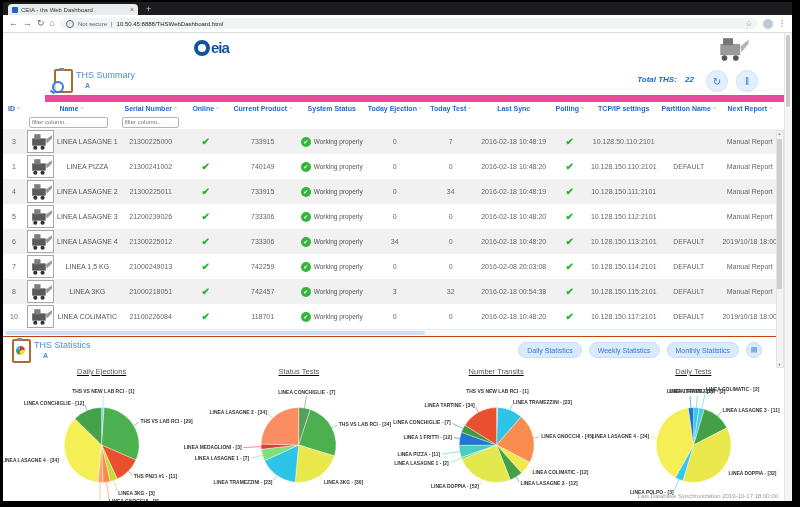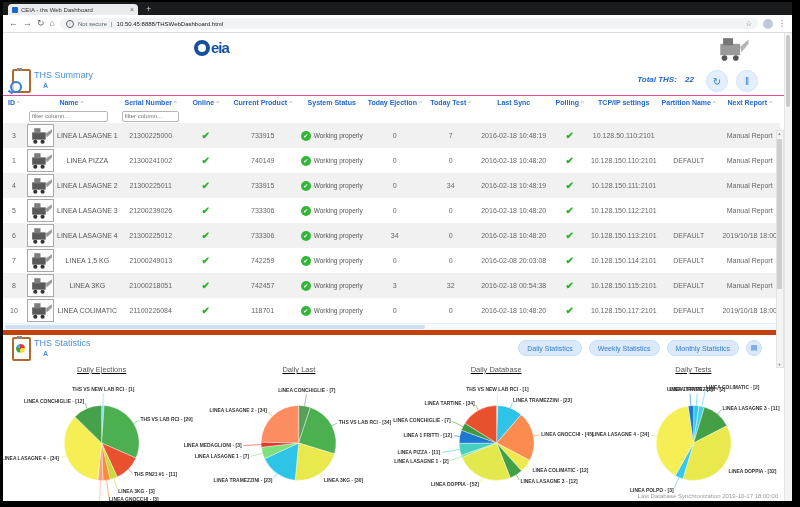--- a/index.html
+++ b/index.html
@@ -22,21 +22,21 @@
   .menu-dots{font-size:8px;color:#5f6368;}
   
   .content{flex:1;position:relative;background:#fff;overflow:hidden;}
   .page-scrollbar{position:absolute;right:0;top:0;bottom:0;width:7px;background:#f4f4f4;border-left:1px solid #e6e6e6;z-index:9;}
   .page-thumb{position:absolute;top:2px;left:1px;width:4px;height:72px;background:#c9c9c9;border-radius:2px;}
   .brand-band{height:33px;position:relative;}
   .logo{position:absolute;left:152px;top:6px;display:flex;align-items:flex-end;margin-left:39px;}
   .logo-ring{width:16px;height:16px;border:4px solid #16519e;border-radius:50%;box-sizing:border-box;margin-right:1px;}
   .logo-text{font-size:15px;font-weight:bold;color:#16519e;letter-spacing:-1px;}
   .header-machine{position:absolute;right:42px;top:2px;}
-  .sec-head{height:29px;position:relative;border-bottom:1px solid #ec4899;}
+  .sec-head{height:29px;position:relative;border-bottom:7px solid #ec4899;margin-left:42px;}
   .clipboard{position:absolute;left:9px;top:3px;width:15px;height:20px;border:2px solid #b06a2d;border-radius:2px;background:#fff;}
   .clipboard .clip-top{position:absolute;left:3px;top:-3px;width:5px;height:3px;background:#8a8a8a;}
   .lens{position:absolute;left:-4px;bottom:-2px;width:8px;height:8px;border:2px solid #2f7ed8;border-radius:50%;background:rgba(255,255,255,.7);}
   .lens:after{content:"";position:absolute;left:-4px;bottom:-2px;width:5px;height:2px;background:#2f7ed8;transform:rotate(35deg);}
   .minipie{position:absolute;left:2px;top:5px;width:9px;height:9px;border-radius:50%;background:conic-gradient(#e53935 0 25%,#fdd835 0 55%,#43a047 0 80%,#29b6f6 0 100%);}
   .sec-title{position:absolute;left:31px;top:4px;font-size:9px;color:#4a90d9;}
   .collapse{position:absolute;left:40px;top:16px;font-size:7px;color:#4a90d9;font-weight:bold;}
   .total{position:absolute;right:98px;top:9px;font-size:8px;color:#2167d1;font-weight:bold;font-style:italic;}
   .total b{margin-left:6px;}
   .round-btns{position:absolute;right:34px;top:4px;display:flex;gap:8px;}
@@ -56,21 +56,21 @@
   .check{color:#28b428;font-weight:bold;font-size:10px;}
   .badge{display:inline-flex;align-items:center;gap:3px;}
   .badge-dot{width:10px;height:10px;border-radius:50%;background:#33b53a;color:#fff;font-size:6px;display:flex;align-items:center;justify-content:center;}
   .badge-text{font-size:6.5px;color:#555;}
   .table-vscroll{position:absolute;right:8px;top:97px;width:6px;height:236px;background:#f3f3f3;border:1px solid #e2e2e2;z-index:8;}
   .table-vthumb{position:absolute;left:0;top:8px;width:5px;height:150px;background:#cfcfcf;}
   .vs-arrow{position:absolute;left:0;width:5px;font-size:4px;color:#888;text-align:center;}
   .hscroll{height:6px;background:#f6fafd;border-top:1px solid #e7f0fa;position:relative;}
   .hthumb{position:absolute;left:2px;top:1px;width:420px;height:4px;background:#cfe0f2;border-radius:2px;}
   
-  .stats-head{height:27px;border-top:5px solid #c2410c;position:relative;}
+  .stats-head{height:27px;border-top:1px solid #c2410c;position:relative;}
   .pills{position:absolute;right:30px;top:5px;display:flex;gap:7px;align-items:center;}
   .pill{height:14px;border-radius:8px;background:#dbe9fb;border:1px solid #c8ddf6;color:#2f7ed8;font-size:7px;padding:0 8px;display:flex;align-items:center;white-space:nowrap;}
   .round-mini{width:14px;height:14px;border-radius:50%;background:#dbe9fb;border:1px solid #c8ddf6;color:#2f7ed8;font-size:7px;display:flex;align-items:center;justify-content:center;}
   .charts{display:flex;height:146px;text-decoration:underline;}
   .chart{flex:1;position:relative;overflow:visible;}
   .chart-title{text-align:center;font-size:7.5px;color:#555;height:12px;padding-top:3px;}
   .chart svg{display:block;width:100%;height:130px;overflow:visible;}
   .footer-sync{position:absolute;right:14px;bottom:2px;font-size:6px;color:#999;z-index:10;}
 </style>
 </head>
@@ -472,21 +472,21 @@
               <text x="97.9" y="131.5" text-anchor="end" font-size="5" font-weight="bold" fill="#333" font-family="&quot;Liberation Sans&quot;,sans-serif">LINEA MEDAGLIONI - [2]</text>
               <path d="M 100 66 L 96.2 103.8 A 38 38 0 0 1 72.9 39.4 Z" fill="#f6ee55" stroke="#fff" stroke-width="0.4"></path>
               <line x1="64.3" y1="78.9" x2="58.6" y2="81.0" stroke="#f6ee55" stroke-width="0.6"></line>
               <text x="56.7" y="83.2" text-anchor="end" font-size="5" font-weight="bold" fill="#333" font-family="&quot;Liberation Sans&quot;,sans-serif">LINEA LASAGNE 4 - [34]</text>
               <path d="M 100 66 L 72.9 39.4 A 38 38 0 0 1 100.0 28.0 Z" fill="#46a24a" stroke="#fff" stroke-width="0.4"></path>
               <line x1="85.3" y1="31.0" x2="83.0" y2="25.4" stroke="#46a24a" stroke-width="0.6"></line>
               <text x="82.2" y="25.1" text-anchor="end" font-size="5" font-weight="bold" fill="#333" font-family="&quot;Liberation Sans&quot;,sans-serif">LINEA CONCHIGLIE - [12]</text>
             </svg>
           </div>
           <div class="chart">
-            <div class="chart-title">Daily Last</div>
+            <div class="chart-title">Status Tests</div>
             <svg viewBox="0 0 200 130">
               <path d="M 100 66 L 100.0 28.0 A 38 38 0 0 1 111.9 29.9 Z" fill="#57a05b" stroke="#fff" stroke-width="0.4"></path>
               <line x1="106.0" y1="28.5" x2="107.9" y2="16.6" stroke="#57a05b" stroke-width="0.6"></line>
               <text x="108.3" y="14.2" text-anchor="middle" font-size="5" font-weight="bold" fill="#333" font-family="&quot;Liberation Sans&quot;,sans-serif">LINEA CONCHIGLIE - [7]</text>
               <path d="M 100 66 L 111.9 29.9 A 38 38 0 0 1 136.3 77.1 Z" fill="#4caf50" stroke="#fff" stroke-width="0.4"></path>
               <line x1="133.7" y1="48.5" x2="139.1" y2="45.8" stroke="#4caf50" stroke-width="0.6"></line>
               <text x="140.8" y="46.3" text-anchor="start" font-size="5" font-weight="bold" fill="#333" font-family="&quot;Liberation Sans&quot;,sans-serif">THS VS LAB RCI - [34]</text>
               <path d="M 100 66 L 136.3 77.1 A 38 38 0 0 1 96.5 103.8 Z" fill="#e9e94e" stroke="#fff" stroke-width="0.4"></path>
               <line x1="121.2" y1="97.5" x2="124.5" y2="102.5" stroke="#e9e94e" stroke-width="0.6"></line>
               <text x="125.7" y="105.7" text-anchor="start" font-size="5" font-weight="bold" fill="#333" font-family="&quot;Liberation Sans&quot;,sans-serif">LINEA 3KG - [30]</text>
@@ -498,21 +498,21 @@
               <text x="49.9" y="81.5" text-anchor="end" font-size="5" font-weight="bold" fill="#333" font-family="&quot;Liberation Sans&quot;,sans-serif">LINEA LASAGNE 1 - [7]</text>
               <path d="M 100 66 L 62.2 70.3 A 38 38 0 0 1 62.0 65.1 Z" fill="#e23b2e" stroke="#fff" stroke-width="0.4"></path>
               <line x1="62.0" y1="67.7" x2="44.1" y2="68.5" stroke="#e23b2e" stroke-width="0.6"></line>
               <text x="42.1" y="70.1" text-anchor="end" font-size="5" font-weight="bold" fill="#333" font-family="&quot;Liberation Sans&quot;,sans-serif">LINEA MEDAGLIONI - [3]</text>
               <path d="M 100 66 L 62.0 65.1 A 38 38 0 0 1 100.0 28.0 Z" fill="#fb8d60" stroke="#fff" stroke-width="0.4"></path>
               <line x1="73.4" y1="38.8" x2="69.2" y2="34.5" stroke="#fb8d60" stroke-width="0.6"></line>
               <text x="67.8" y="34.6" text-anchor="end" font-size="5" font-weight="bold" fill="#333" font-family="&quot;Liberation Sans&quot;,sans-serif">LINEA LASAGNE 2 - [34]</text>
             </svg>
           </div>
           <div class="chart">
-            <div class="chart-title">Daily Database</div>
+            <div class="chart-title">Number Transits</div>
             <svg viewBox="0 0 200 130">
               <path d="M 100 66 L 100.0 28.0 A 38 38 0 0 1 101.1 28.0 Z" fill="#bfe9fb" stroke="#fff" stroke-width="0.4"></path>
               <line x1="100.6" y1="28.0" x2="100.7" y2="16.0" stroke="#bfe9fb" stroke-width="0.6"></line>
               <text x="100.8" y="13.5" text-anchor="middle" font-size="5" font-weight="bold" fill="#333" font-family="&quot;Liberation Sans&quot;,sans-serif">THS VS NEW LAB RCI - [1]</text>
               <path d="M 100 66 L 101.1 28.0 A 38 38 0 0 1 124.9 37.3 Z" fill="#2ec4e8" stroke="#fff" stroke-width="0.4"></path>
               <line x1="113.8" y1="30.6" x2="116.0" y2="25.0" stroke="#2ec4e8" stroke-width="0.6"></line>
               <text x="116.7" y="24.7" text-anchor="start" font-size="5" font-weight="bold" fill="#333" font-family="&quot;Liberation Sans&quot;,sans-serif">LINEA TRAMEZZINI - [23]</text>
               <path d="M 100 66 L 124.9 37.3 A 38 38 0 0 1 133.6 83.7 Z" fill="#fb8c50" stroke="#fff" stroke-width="0.4"></path>
               <line x1="137.3" y1="59.0" x2="143.2" y2="57.9" stroke="#fb8c50" stroke-width="0.6"></line>
               <text x="145.2" y="59.0" text-anchor="start" font-size="5" font-weight="bold" fill="#333" font-family="&quot;Liberation Sans&quot;,sans-serif">LINEA GNOCCHI - [45]</text>

